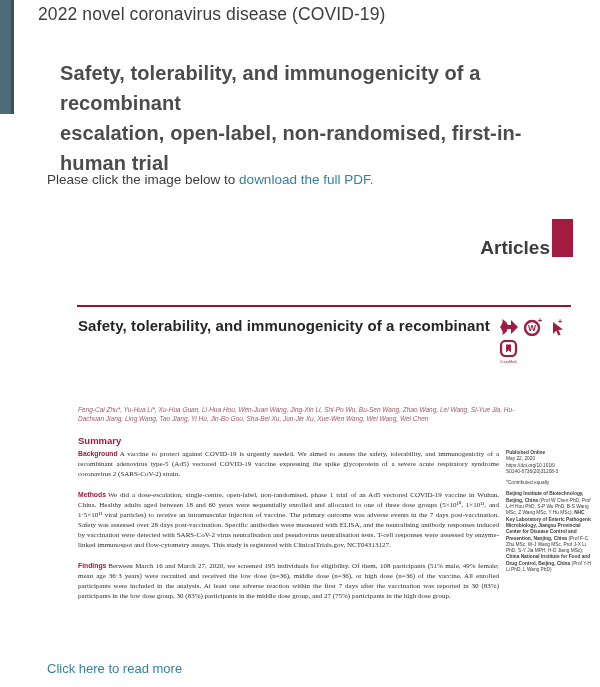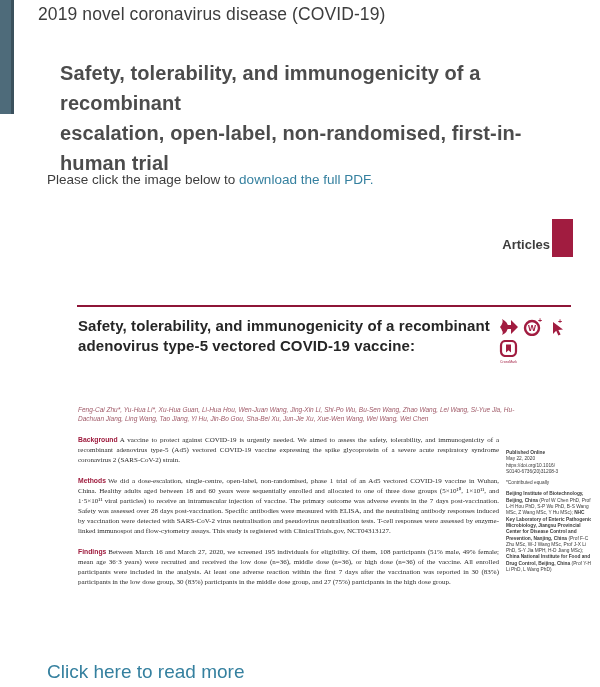--- a/index.html
+++ b/index.html
@@ -17,31 +17,31 @@
   }
   .main-heading{
     position:absolute;left:60px;top:58px;width:515px;
     font-size:20px;font-weight:700;color:#4c4c4c;line-height:30px;letter-spacing:.1px;
   }
   .instruction{
     position:absolute;left:47px;top:172px;font-size:13.5px;color:#3d3d3d;text-align:center;
   }
   a.link{color:#35809f;text-decoration:none;cursor:pointer;}
   .read-more{
-    position:absolute;left:47px;top:661px;font-size:19px;
+    position:absolute;left:47px;top:661px;font-size:13px;
   }
 
   
   .article-figure{
     position:absolute;left:35px;top:210px;width:556px;height:424px;
     overflow:hidden;cursor:pointer;background:#fff;
   }
   .articles-label{
     position:absolute;right:41px;top:27px;
-    font-size:13px;font-weight:600;color:#3d3d3d;text-align:right;
+    font-size:19px;font-weight:600;color:#3d3d3d;text-align:right;
   }
   .articles-block{
     position:absolute;right:18px;top:9px;width:21px;height:38px;background:#a11c40;
   }
   .rule{
     position:absolute;left:42px;top:95px;width:494px;height:2px;background:#8e1537;
   }
   .article-title{
     position:absolute;left:43px;top:106px;width:430px;
     font-size:15px;font-weight:700;color:#262626;line-height:19.5px;letter-spacing:.1px;
@@ -81,41 +81,40 @@
   .sidebar .sb-block{margin-bottom:5px;}
   .sb-bold{font-weight:700;}
   .aff-bold{font-weight:700;}
   .aff-reg{font-weight:400;}
 </style>
 </head>
 <body>
 
 <div class="left-accent"></div>
 
-<h1 class="page-title" style="margin:0;">2019 novel coronavirus disease (COVID-19)</h1>
+<h1 class="page-title" style="margin:0;">2022 novel coronavirus disease (COVID-19)</h1>
 
 <div class="main-heading">
   <div>Safety, tolerability, and immunogenicity of a recombinant</div>
   <div>escalation, open-label, non-randomised, first-in-human trial</div>
 </div>
 
 <div class="instruction">
   <span>Please click the image below to </span><a class="link">download the full PDF.</a>
 </div>
 
 <div class="article-figure">
 
   <div class="articles-label">Articles</div>
   <div class="articles-block"></div>
 
   <div class="rule"></div>
 
   <div class="article-title">
     <div>Safety, tolerability, and immunogenicity of a recombinant</div>
-    <div>adenovirus type-5 vectored COVID-19 vaccine:</div>
   </div>
 
   <div class="title-icons">
     <span class="ticon">
       <svg width="19" height="18" viewBox="0 0 19 18">
         <path d="M1 9 Q5 4 3 1 Q9 4 9 9 Q9 14 3 17 Q5 14 1 9 Z" fill="#a11c40"></path>
         <path d="M6 7 h6 v-5 l7 7 -7 7 v-5 h-6 z" fill="#a11c40"></path>
       </svg>
     </span>
     <span class="ticon">
@@ -136,20 +135,21 @@
         <rect x="2" y="1" width="15" height="15" rx="4.5" fill="none" stroke="#a11c40" stroke-width="2.2"></rect>
         <path d="M7 4.5 h5 v8 l-2.5 -2.2 -2.5 2.2 z" fill="#a11c40"></path>
       </svg>
       <div class="crossmark-caption">CrossMark</div>
     </span>
   </div>
 
   <div class="authors">Feng-Cai Zhu*, Yu-Hua Li*, Xu-Hua Guan, Li-Hua Hou, Wen-Juan Wang, Jing-Xin Li, Shi-Po Wu, Bu-Sen Wang, Zhao Wang, Lei Wang, Si-Yue Jia, Hu-Dachuan Jiang, Ling Wang, Tao Jiang, Yi Hu, Jin-Bo Gou, Sha-Bei Xu, Jun-Jie Xu, Xue-Wen Wang, Wei Wang, Wei Chen</div>
 
   <div class="summary-col">
+    <div class="summary-heading">Summary</div>
     <p class="para">
       <span class="lead">Background</span><span>A vaccine to protect against COVID-19 is urgently needed. We aimed to assess the safety, tolerability, and immunogenicity of a recombinant adenovirus type-5 (Ad5) vectored COVID-19 vaccine expressing the spike glycoprotein of a severe acute respiratory syndrome coronavirus 2 (SARS-CoV-2) strain.</span>
     </p>
     <p class="para">
       <span class="lead">Methods</span><span>We did a dose-escalation, single-centre, open-label, non-randomised, phase 1 trial of an Ad5 vectored COVID-19 vaccine in Wuhan, China. Healthy adults aged between 18 and 60 years were sequentially enrolled and allocated to one of three dose groups (5×10¹⁰, 1×10¹¹, and 1·5×10¹¹ viral particles) to receive an intramuscular injection of vaccine. The primary outcome was adverse events in the 7 days post-vaccination. Safety was assessed over 28 days post-vaccination. Specific antibodies were measured with ELISA, and the neutralising antibody responses induced by vaccination were detected with SARS-CoV-2 virus neutralisation and pseudovirus neutralisation tests. T-cell responses were assessed by enzyme-linked immunospot and flow-cytometry assays. This study is registered with ClinicalTrials.gov, NCT04313127.</span>
     </p>
     <p class="para">
       <span class="lead">Findings</span><span>Between March 16 and March 27, 2020, we screened 195 individuals for eligibility. Of them, 108 participants (51% male, 49% female; mean age 36·3 years) were recruited and received the low dose (n=36), middle dose (n=36), or high dose (n=36) of the vaccine. All enrolled participants were included in the analysis. At least one adverse reaction within the first 7 days after the vaccination was reported in 30 (83%) participants in the low dose group, 30 (83%) participants in the middle dose group, and 27 (75%) participants in the high dose group.</span>
     </p>
   </div>

